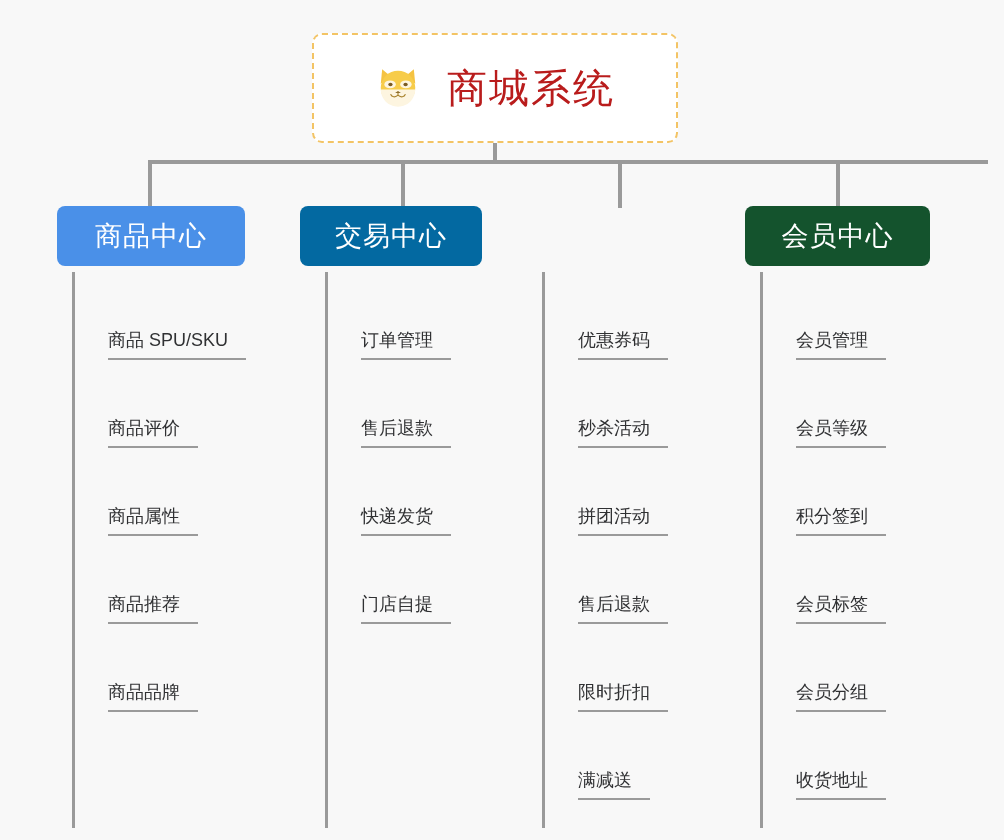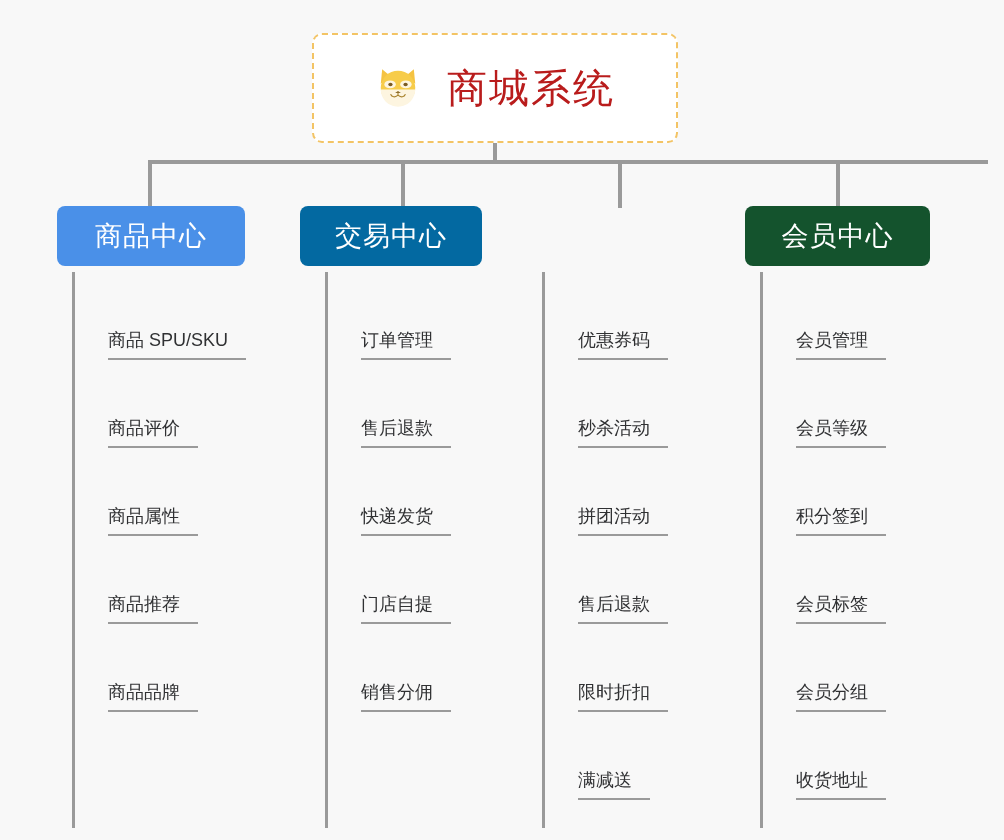--- a/index.html
+++ b/index.html
@@ -198,23 +198,20 @@
       </div>
     <div class="leaf-item">
         <span class="leaf-label">售后退款</span>
       </div>
     <div class="leaf-item">
         <span class="leaf-label">快递发货</span>
       </div>
     <div class="leaf-item">
         <span class="leaf-label">门店自提</span>
       </div>
-    <div class="leaf-item">
-        <span class="leaf-label">销售分佣</span>
-      </div>
   </div>
 
   <div class="leaf-col" style="left:542px">
     <div class="spine" style="height:556px"></div>
     <div class="leaf-item">
         <span class="leaf-label">优惠券码</span>
       </div>
     <div class="leaf-item">
         <span class="leaf-label">秒杀活动</span>
       </div>

